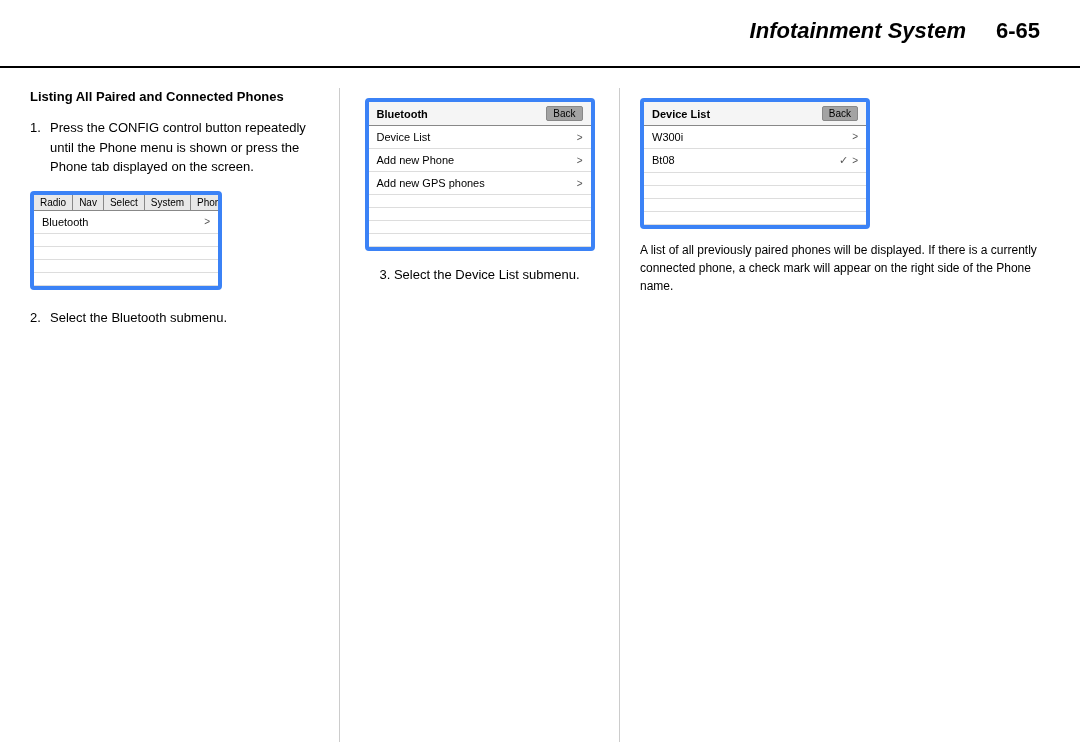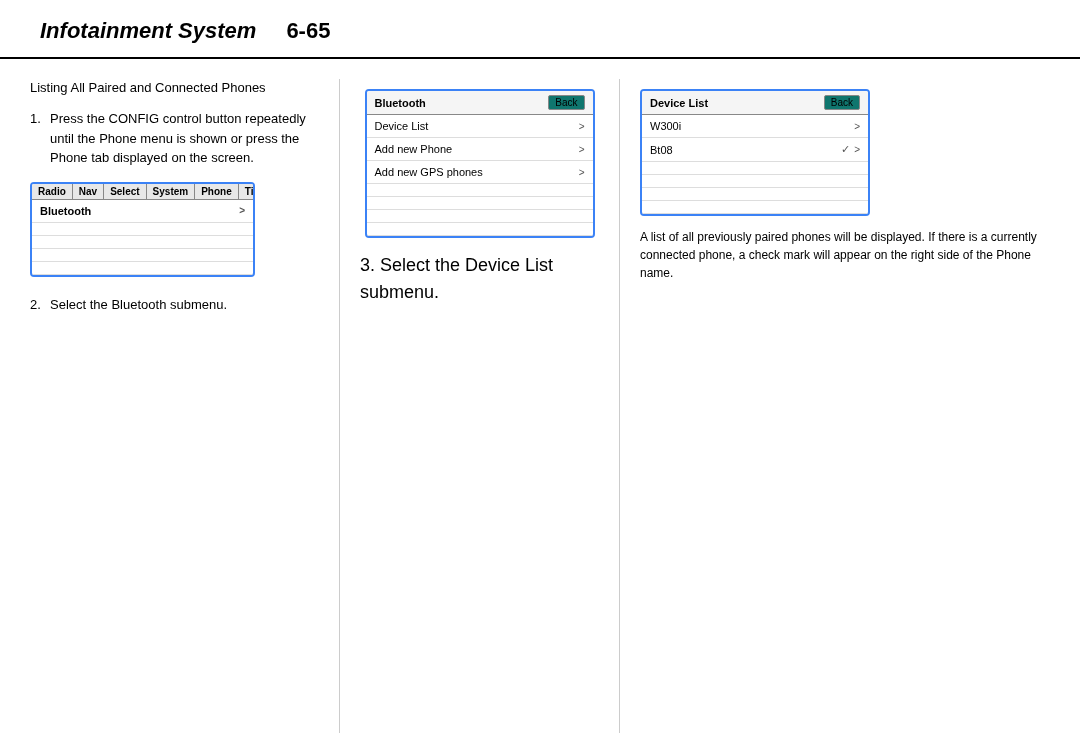--- a/index.html
+++ b/index.html
@@ -9,23 +9,23 @@
       background: #fff;
       font-family: Arial, Helvetica, sans-serif;
       font-size: 14px;
       color: #000;
       overflow: hidden;
     }
 
     
     .header {
       display: flex;
-      justify-content: flex-start;
-      align-items: center;
-      padding: 18px 40px 13px 40px;
+      justify-content: flex-end;
+      align-items: center;
+      padding: 18px 40px 22px 40px;
       border-bottom: 2px solid #000;
     }
     .header-title {
       font-size: 22px;
       font-weight: bold;
       font-style: italic;
     }
     .header-page {
       font-size: 22px;
       font-weight: bold;
@@ -61,21 +61,21 @@
 
     
     .col-right {
       flex: 1;
       padding-left: 20px;
     }
 
     
     .section-heading {
       font-size: 13px;
-      font-weight: normal;
+      font-weight: bold;
       margin-bottom: 12px;
       line-height: 1.4;
     }
 
     
     .numbered-list {
       list-style: none;
       padding: 0;
     }
     .numbered-list li {
@@ -87,33 +87,32 @@
     .numbered-list li .num {
       min-width: 20px;
       font-size: 13px;
     }
     .numbered-list li .text {
       flex: 1;
     }
 
     
     .ui-mockup {
-      border: 2px solid #3b82f6;
+      border: 4px solid #3b82f6;
       background: #fff;
       border-radius: 4px;
       overflow: hidden;
       font-size: 11px;
     }
 
     
     .phone-mockup {
-      width: 225px;
+      width: 192px;
       margin-top: 10px;
       margin-bottom: 18px;
-      font-weight: bold;
     }
 
     .phone-tabs {
       display: flex;
       border-bottom: 1px solid #888;
       background: #f0f0f0;
     }
     .phone-tab {
       padding: 2px 6px;
       font-size: 10px;
@@ -164,33 +163,33 @@
       background: #f5f5f5;
     }
     .mockup-header-title {
       font-size: 11px;
       font-weight: bold;
     }
     .back-btn {
       font-size: 10px;
       border: 1px solid #888;
       padding: 1px 6px;
-      background: #0f766e;
+      background: #a3a3a3;
       border-radius: 2px;
     }
 
     
     .device-mockup {
       width: 230px;
       margin-top: 10px;
     }
 
     .device-row {
       display: flex;
-      align-items: flex-end;
+      align-items: flex-start;
       justify-content: space-between;
       padding: 5px 8px;
       border-bottom: 1px solid #ddd;
       font-size: 11px;
     }
     .device-row .device-name {
       flex: 1;
     }
     .device-row .check-chevron {
       display: flex;
@@ -205,21 +204,21 @@
 
     
     .step-text {
       font-size: 12px;
       line-height: 1.5;
       margin-top: 12px;
     }
 
     .select-step {
       margin-top: 14px;
-      font-size: 18px;
+      font-size: 13px;
       line-height: 1.5;
     }
   </style>
 </head>
 <body>
 
 <div class="header">
   <span class="header-title">Infotainment System</span>
   <span class="header-page">6-65</span>
 </div>

